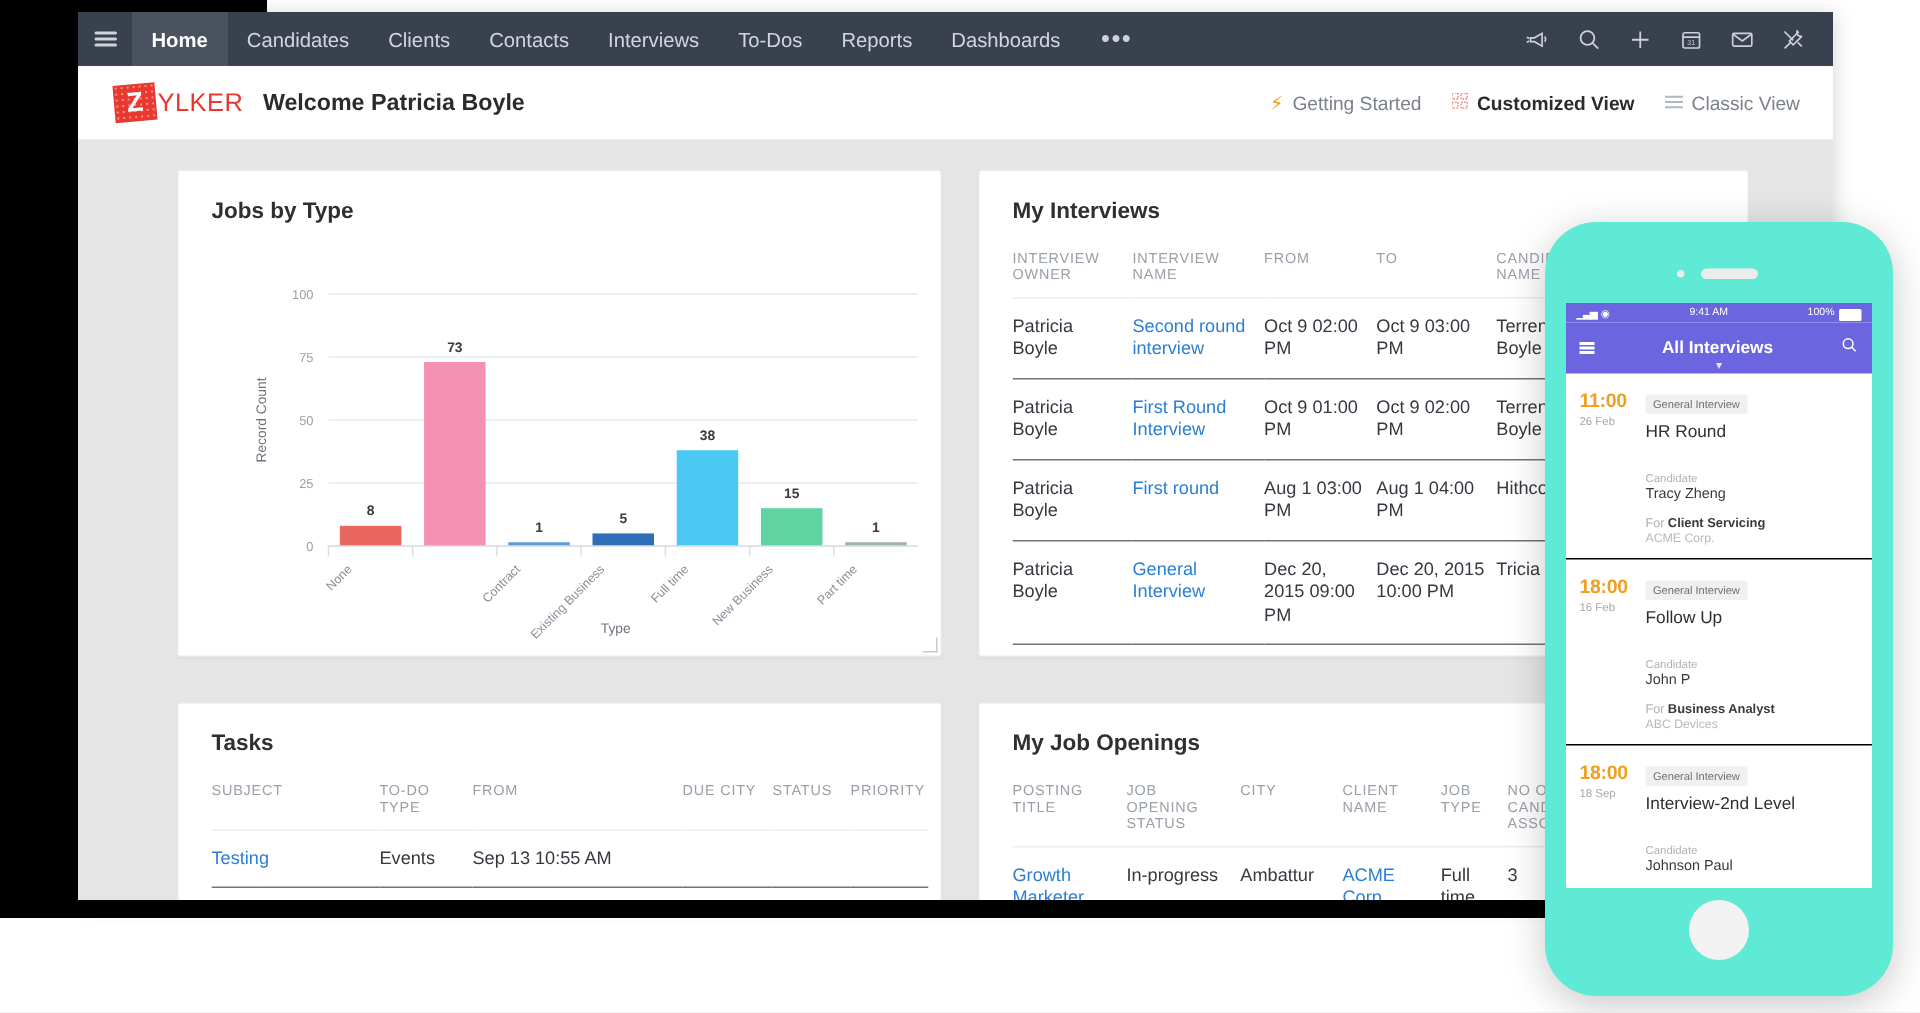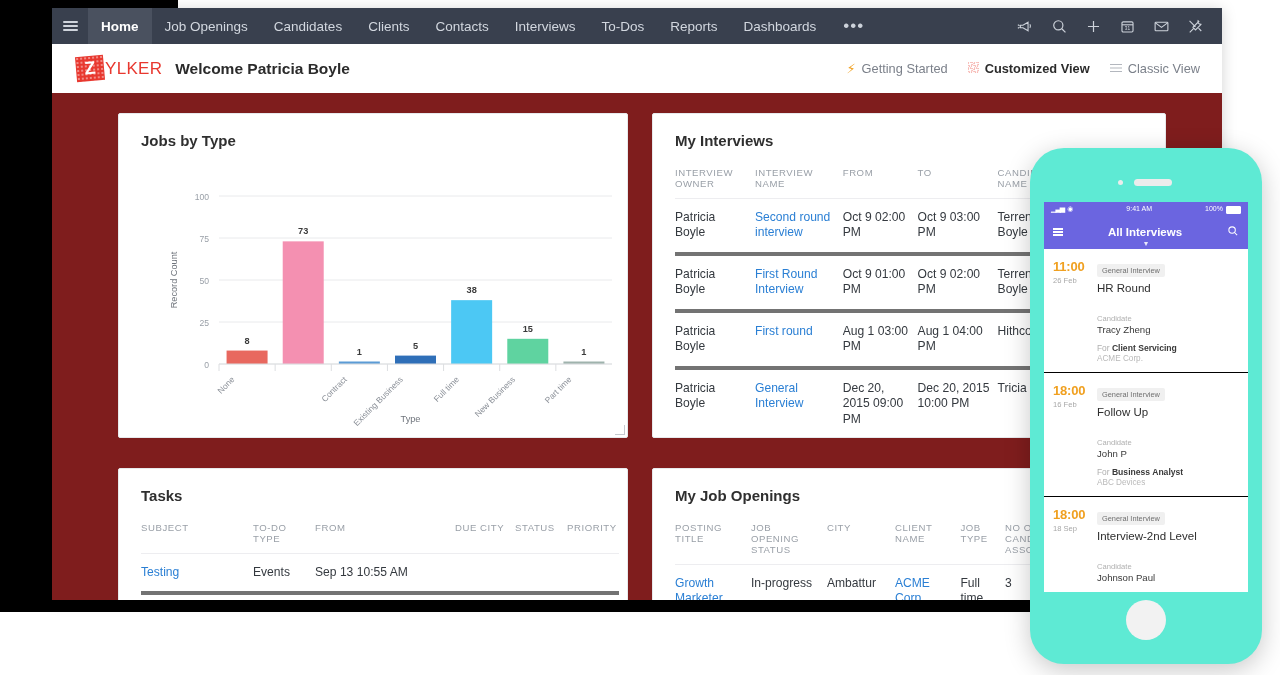--- a/index.html
+++ b/index.html
@@ -65,21 +65,21 @@
   }
   .logo-z b{position:relative;z-index:2;}
   .logo-text{
     color:#e8382f;font-weight:normal;font-size:17px;letter-spacing:.3px;margin-left:1px;
   }
   #welcome{margin-left:13px;font-size:15.5px;color:#2b2b2b;font-weight:bold;}
   #brand-right{margin-left:auto;display:flex;align-items:center;padding-right:22px;gap:20px;}
   .brand-link{display:flex;align-items:center;gap:6px;font-size:12.8px;color:#7b808a;cursor:pointer;}
   .brand-link.strong{color:#2b2b2b;font-weight:bold;}
   
-  #canvas{position:absolute;left:0;top:85px;width:1170px;height:507px;background:#7f1d1d;}
+  #canvas{position:absolute;left:0;top:85px;width:1170px;height:507px;background:#e5e5e5;}
   .panel{
     position:absolute;background:#fff;border:1px solid #e7e9ec;border-radius:2px;
     box-shadow:0 1px 2px rgba(0,0,0,.03);
   }
   .panel-title{
     font-size:15px;color:#2f2f2f;font-weight:bold;padding:18px 0 0 22px;
   }
   #panel-jobs-by-type{left:66px;top:20px;width:508px;height:323px;}
   #panel-my-interviews{left:600px;top:20px;width:512px;height:323px;}
   #panel-tasks{left:66px;top:375px;width:508px;height:190px;}
@@ -93,21 +93,21 @@
   #chart-svg{display:block;}
   
   .tbl{width:100%;border-collapse:collapse;table-layout:fixed;}
   .tbl th{
     font-size:9.6px;color:#9aa0a8;font-weight:normal;text-align:left;
     letter-spacing:.55px;padding:9px 8px 9px 0;vertical-align:top;
     border-bottom:1px solid #ededf0;
   }
   .tbl td{
     font-size:12.1px;color:#34393f;padding:11px 8px 11px 0;vertical-align:top;
-    border-bottom:4px solid #737373;line-height:1.28;
+    border-bottom:1px solid #737373;line-height:1.28;
   }
   .tbl td.link,.tbl td .link{color:#2a7fd4;cursor:pointer;}
   .tblwrap{position:absolute;top:44px;left:22px;overflow:hidden;}
   #iv-wrap{width:480px;height:275px;}
   #tasks-wrap{width:478px;height:140px;}
   #jo-wrap{width:482px;height:140px;}
   
   #phone{
     position:absolute;left:1030px;top:148px;width:232px;height:516px;
     background:#5eead4;border-radius:34px;
@@ -162,21 +162,20 @@
     <div id="topnav">
       <div class="hamburger">
         <div>
             <span></span>
             <span></span>
             <span></span>
           </div>
       </div>
       <div id="nav-items" style="display:flex;align-items:center;height:36px;">
           <div class="navitem active">Home</div>
-          <div class="navitem">Job Openings</div>
           <div class="navitem">Candidates</div>
           <div class="navitem">Clients</div>
           <div class="navitem">Contacts</div>
           <div class="navitem">Interviews</div>
           <div class="navitem">To-Dos</div>
           <div class="navitem">Reports</div>
           <div class="navitem">Dashboards</div>
         </div>
       <div class="navmore">•••</div>
 

